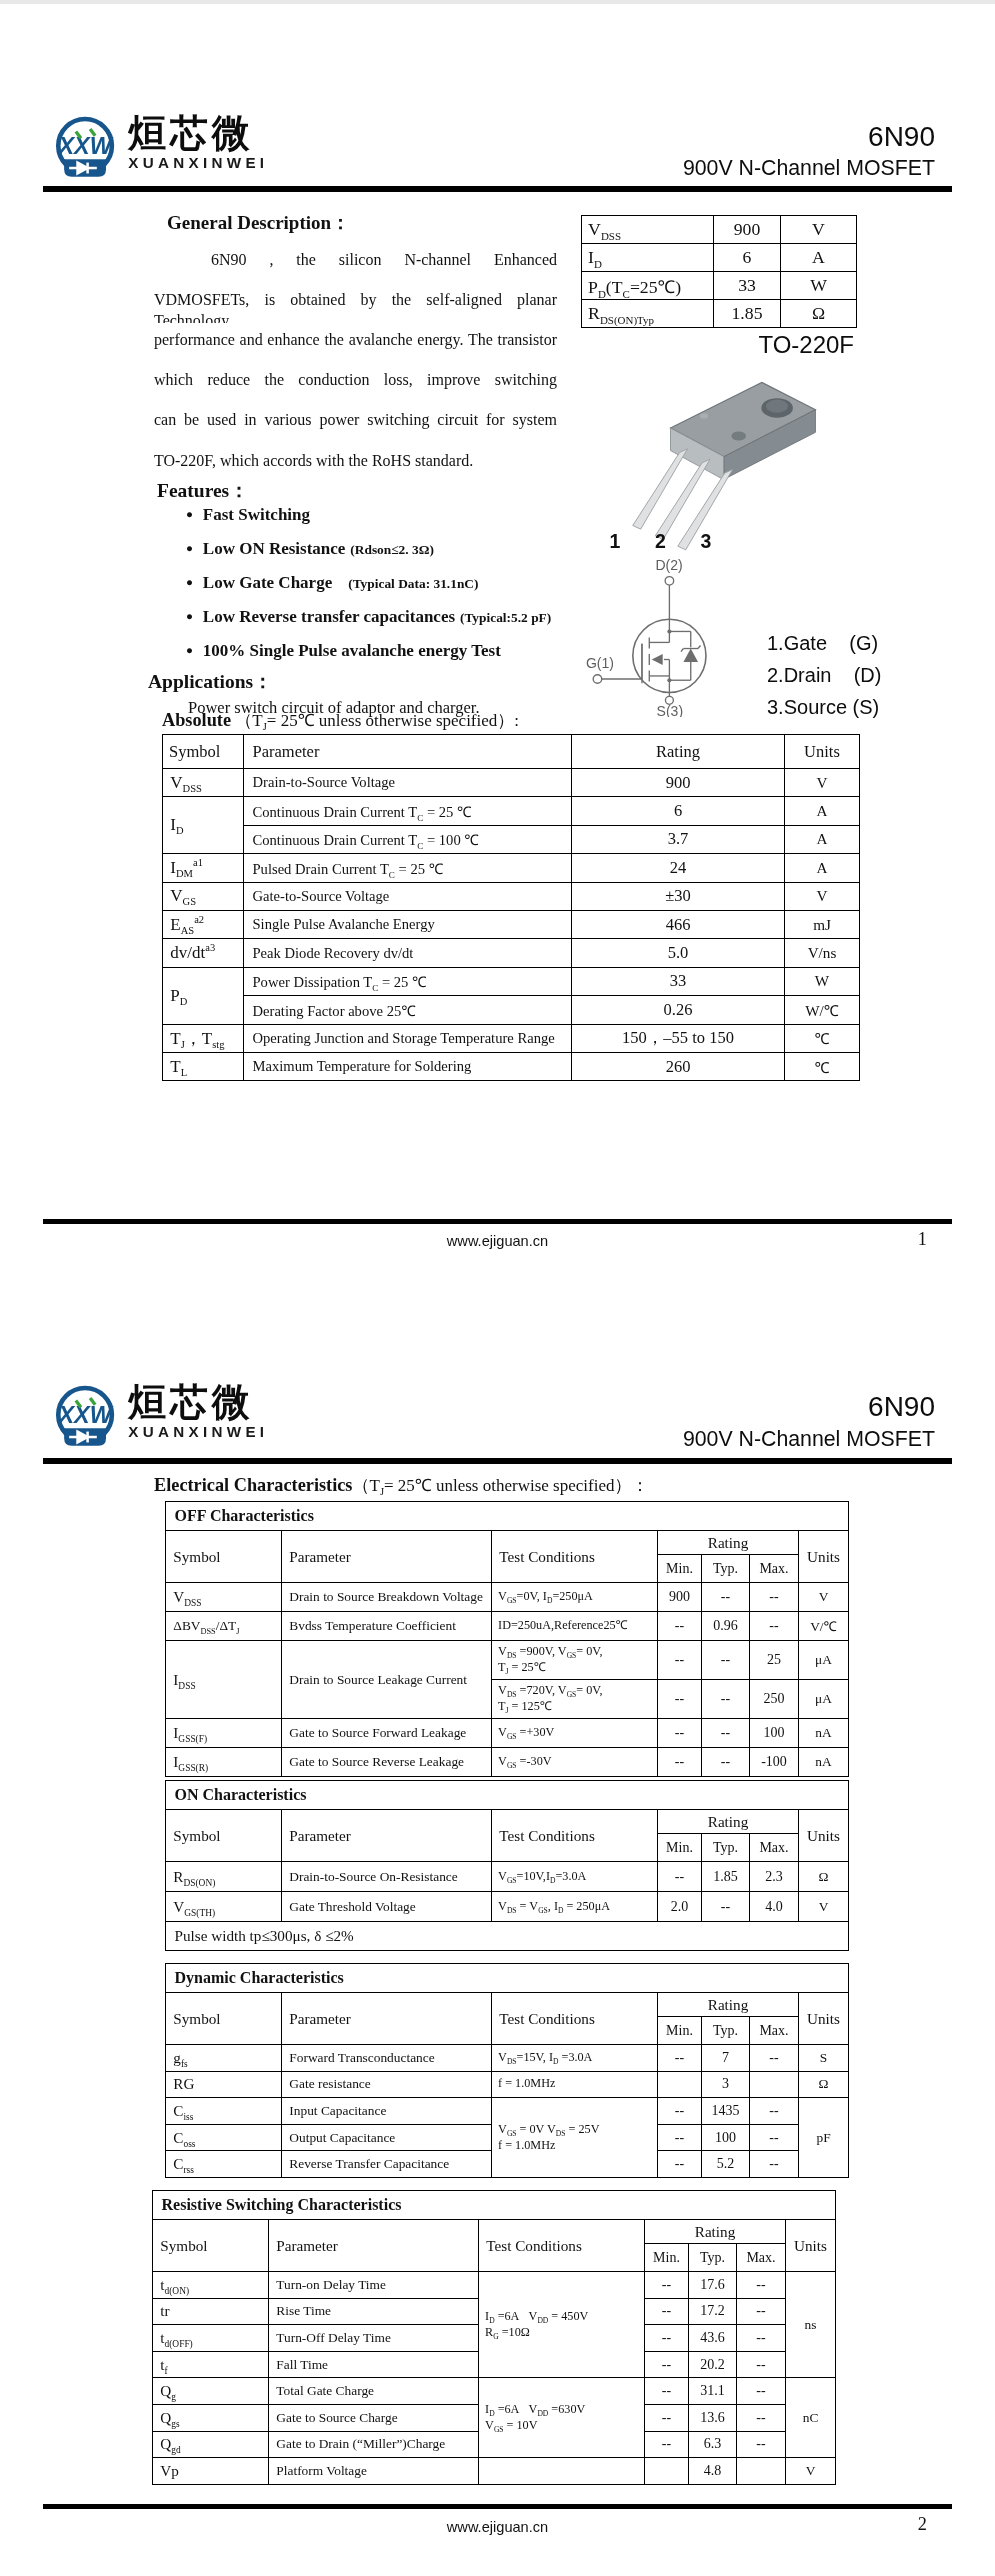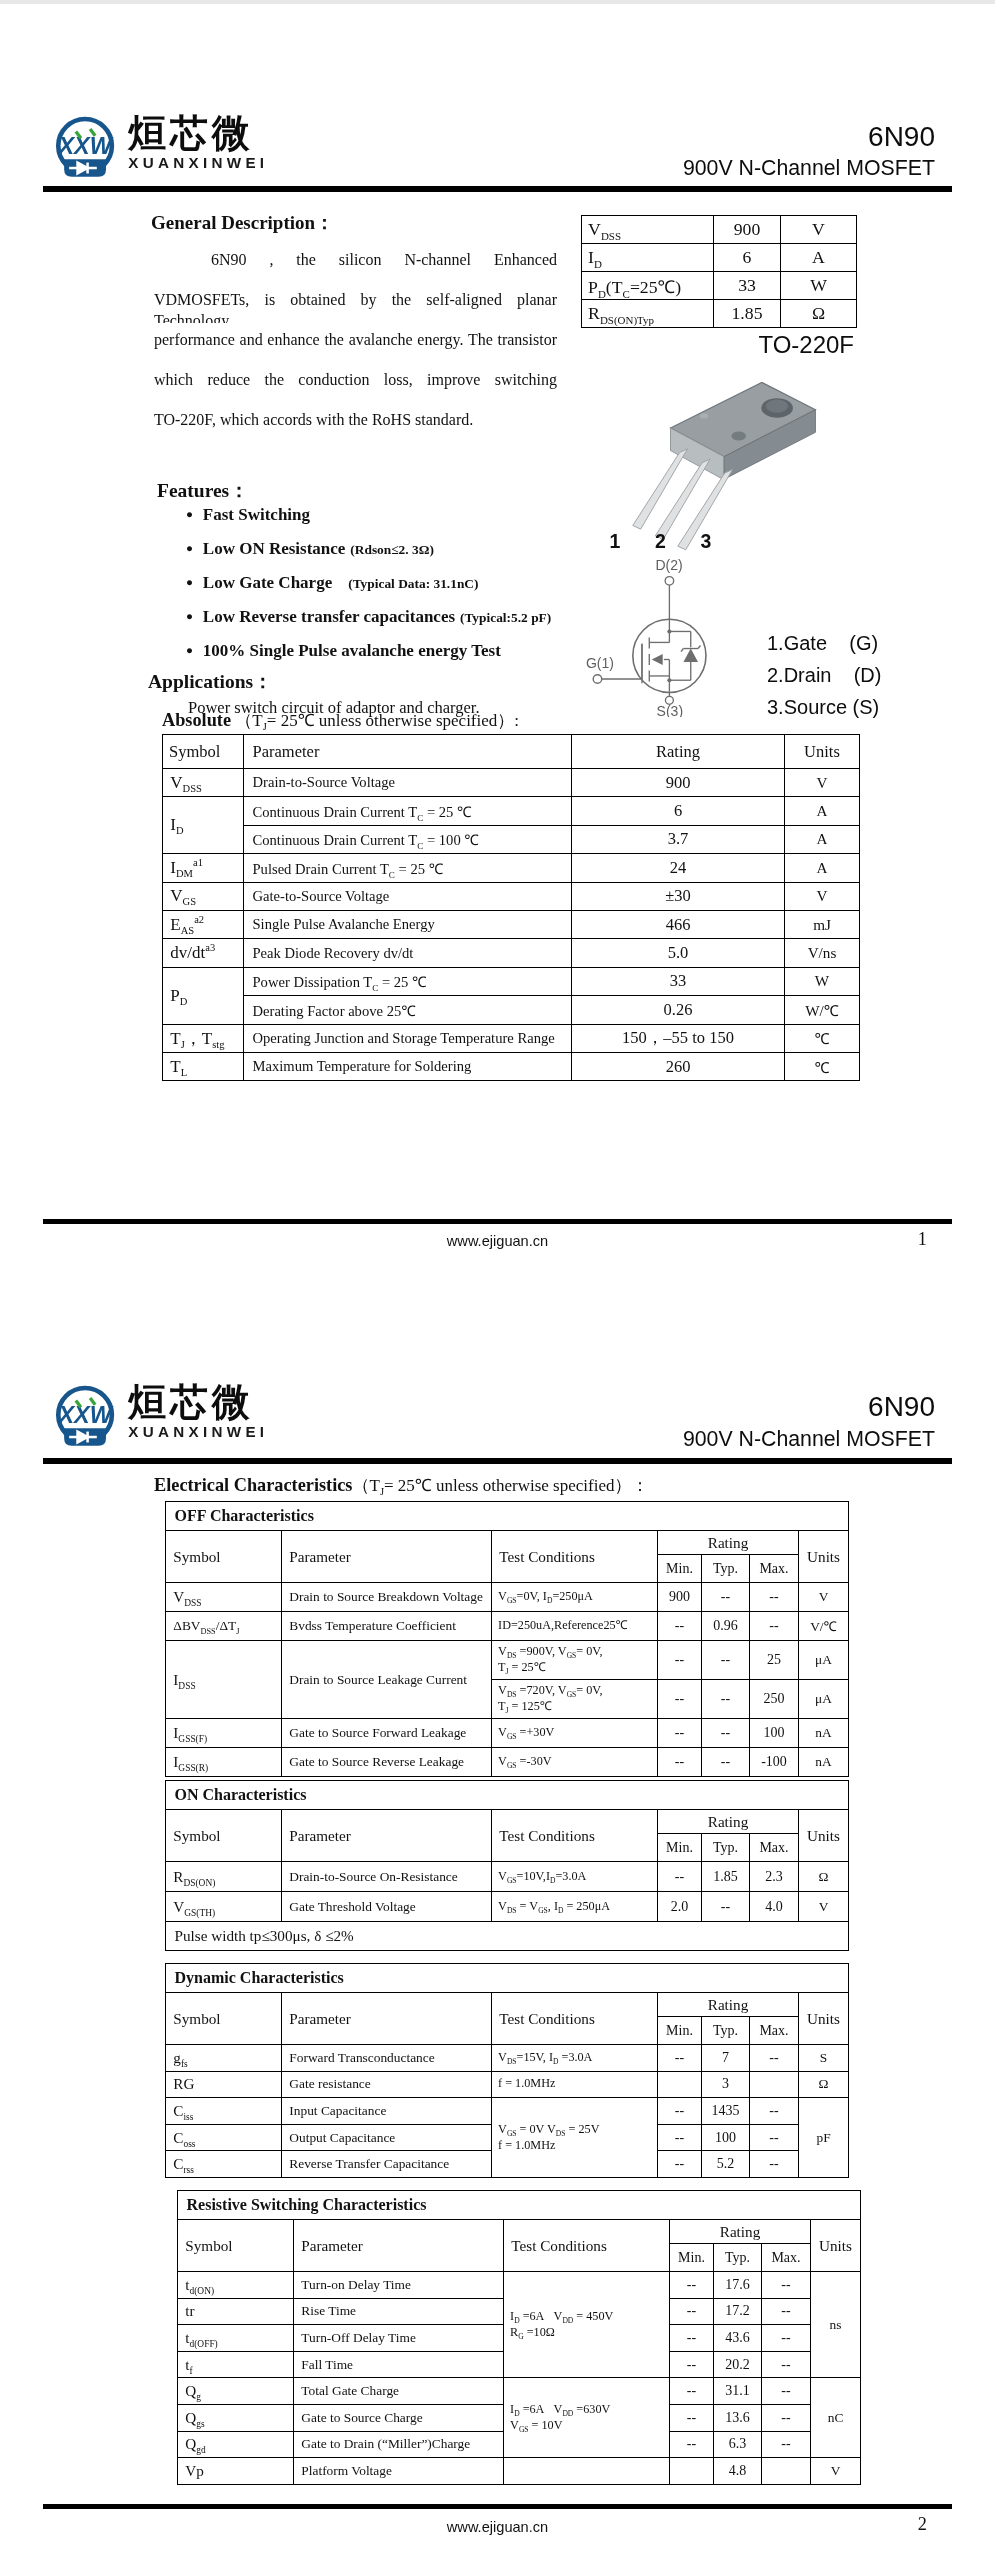--- a/index.html
+++ b/index.html
@@ -108,27 +108,28 @@
       <div class="logo-text" style="margin-left:7.3px">
         <div class="zh">烜芯微</div>
         <div class="en">XUANXINWEI</div>
       </div>
     </div>
 
     <div class="abs part" style="right:60px;top:117px">6N90</div>
     <div class="abs subtitle" style="right:60px;top:152px">900V N-Channel MOSFET</div>
     <div class="abs rule" style="left:43px;top:182px;width:909px"></div>
 
-    <div class="abs h1" style="left:151px;top:206px">General Description：</div>
+    <div class="abs h1" style="left:167px;top:206px">General Description：</div>
 
     <div class="abs" style="left:154px;top:239px">
       <div class="pline indent">6N90 , the silicon N-channel Enhanced</div>
       <div class="pline">VDMOSFETs, is obtained by the self-aligned planar Technology</div>
       <div class="pline">performance and enhance the avalanche energy. The transistor</div>
       <div class="pline">which reduce the conduction loss, improve switching</div>
+      <div class="pline">can be used in various power switching circuit for system</div>
       <div class="pline noj">TO-220F, which accords with the RoHS standard.</div>
     </div>
 
     <table class="abs qt dt" style="left:581px;top:211px;width:275px">
       <colgroup>
           <col style="width:132px">
           <col style="width:67px">
           <col style="width:76px">
         </colgroup>
       <tbody>
@@ -562,21 +563,21 @@
       <tr class="dr">
         <td class="sym">C<sub>rss</sub></td>
         <td class="par">Reverse Transfer Capacitance</td>
         <td class="val">--</td>
         <td class="val">5.2</td>
         <td class="val">--</td>
       </tr>
     </tbody>
       </table>
 
-    <table class="abs dt et sw-t" style="left:177px;top:898px;width:683px">
+    <table class="abs dt et sw-t" style="left:152px;top:898px;width:683px">
       <colgroup>
           <col style="width:116px">
           <col style="width:210px">
           <col style="width:166px">
           <col style="width:44px">
           <col style="width:48px">
           <col style="width:49px">
           <col style="width:50px">
         </colgroup>
       <tbody>

